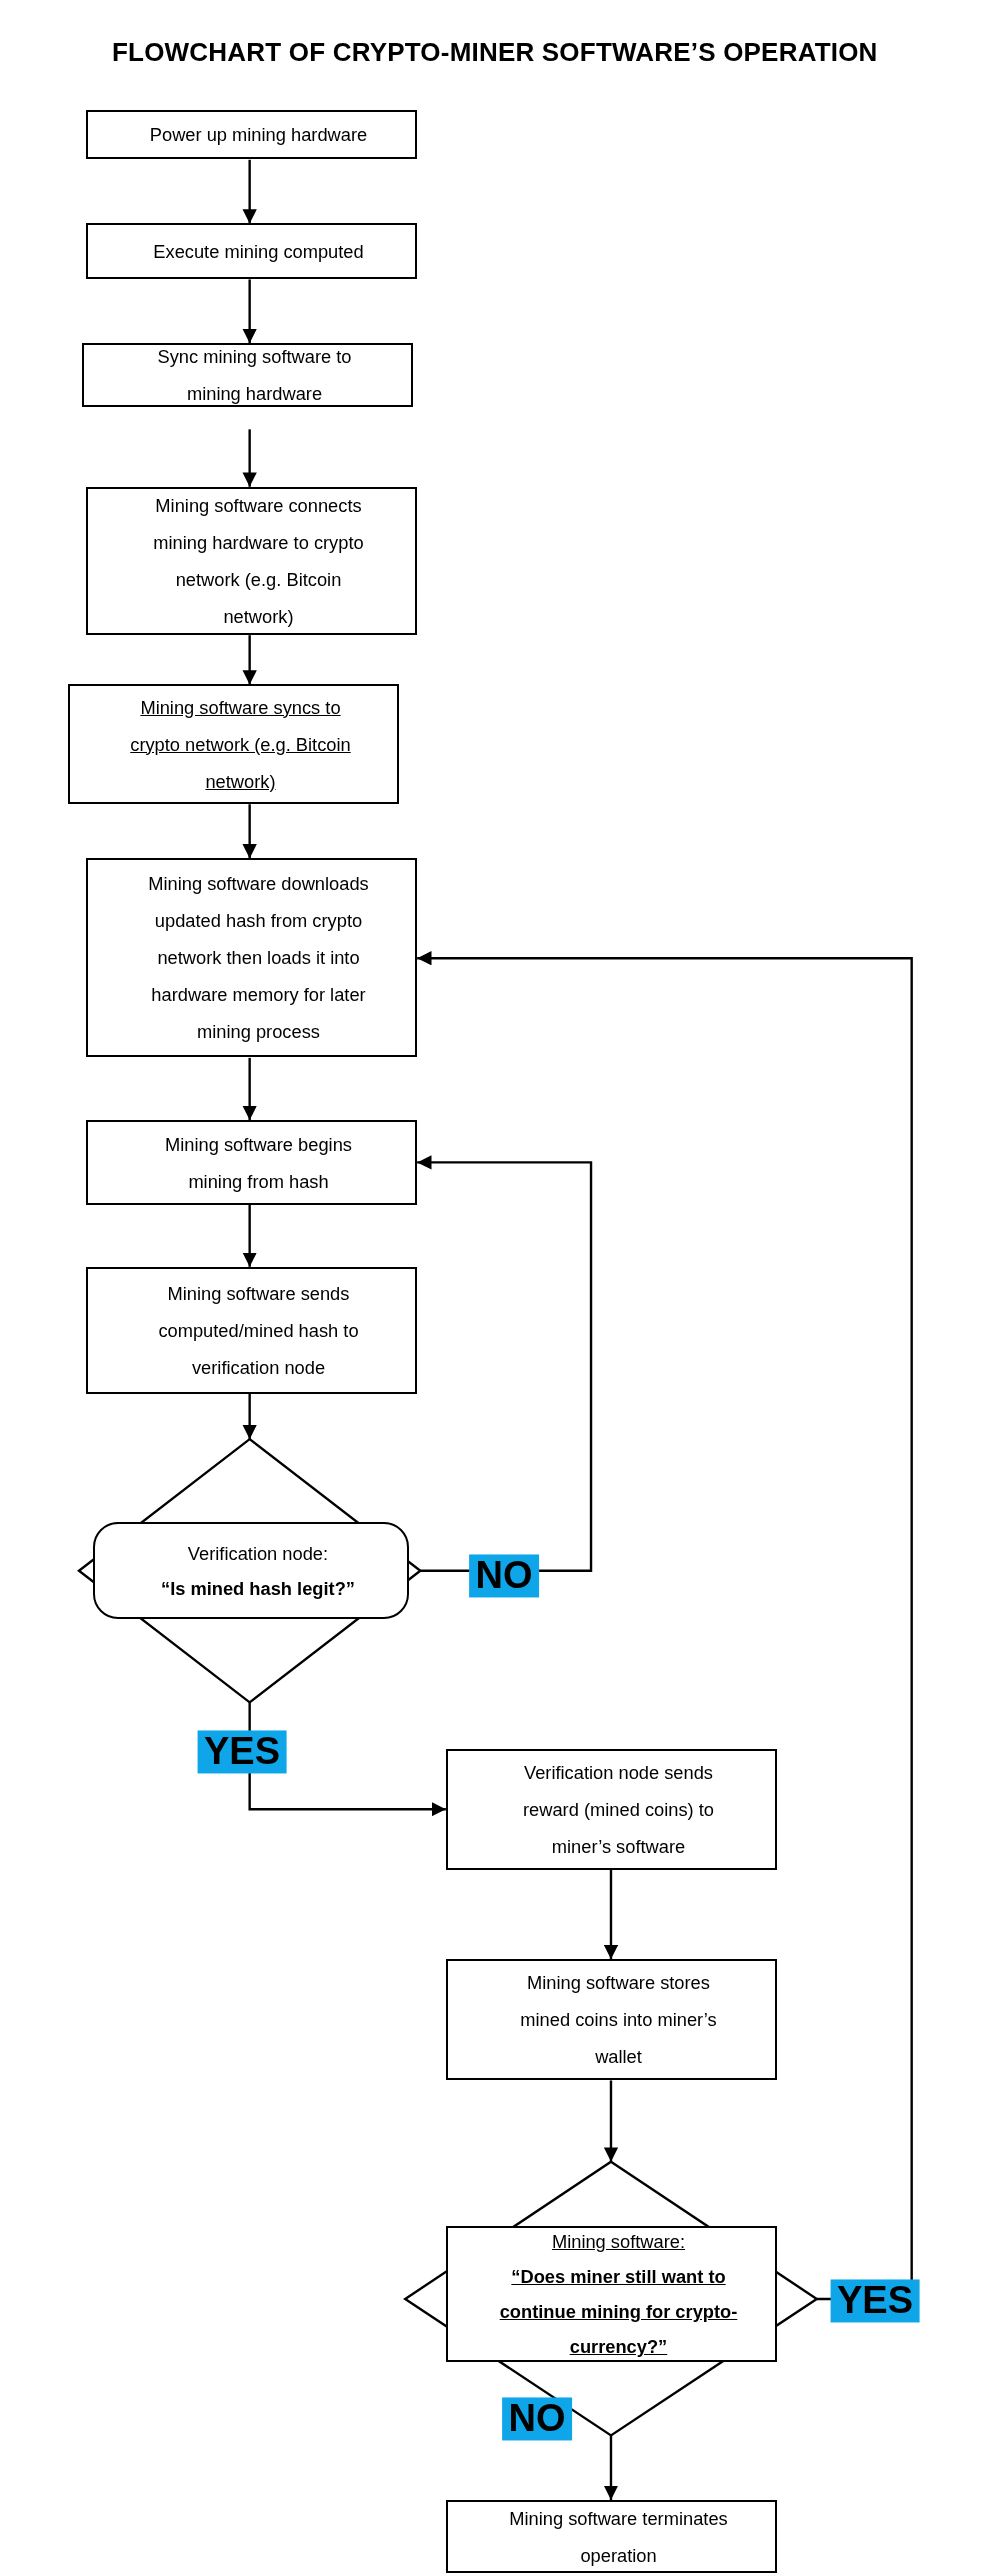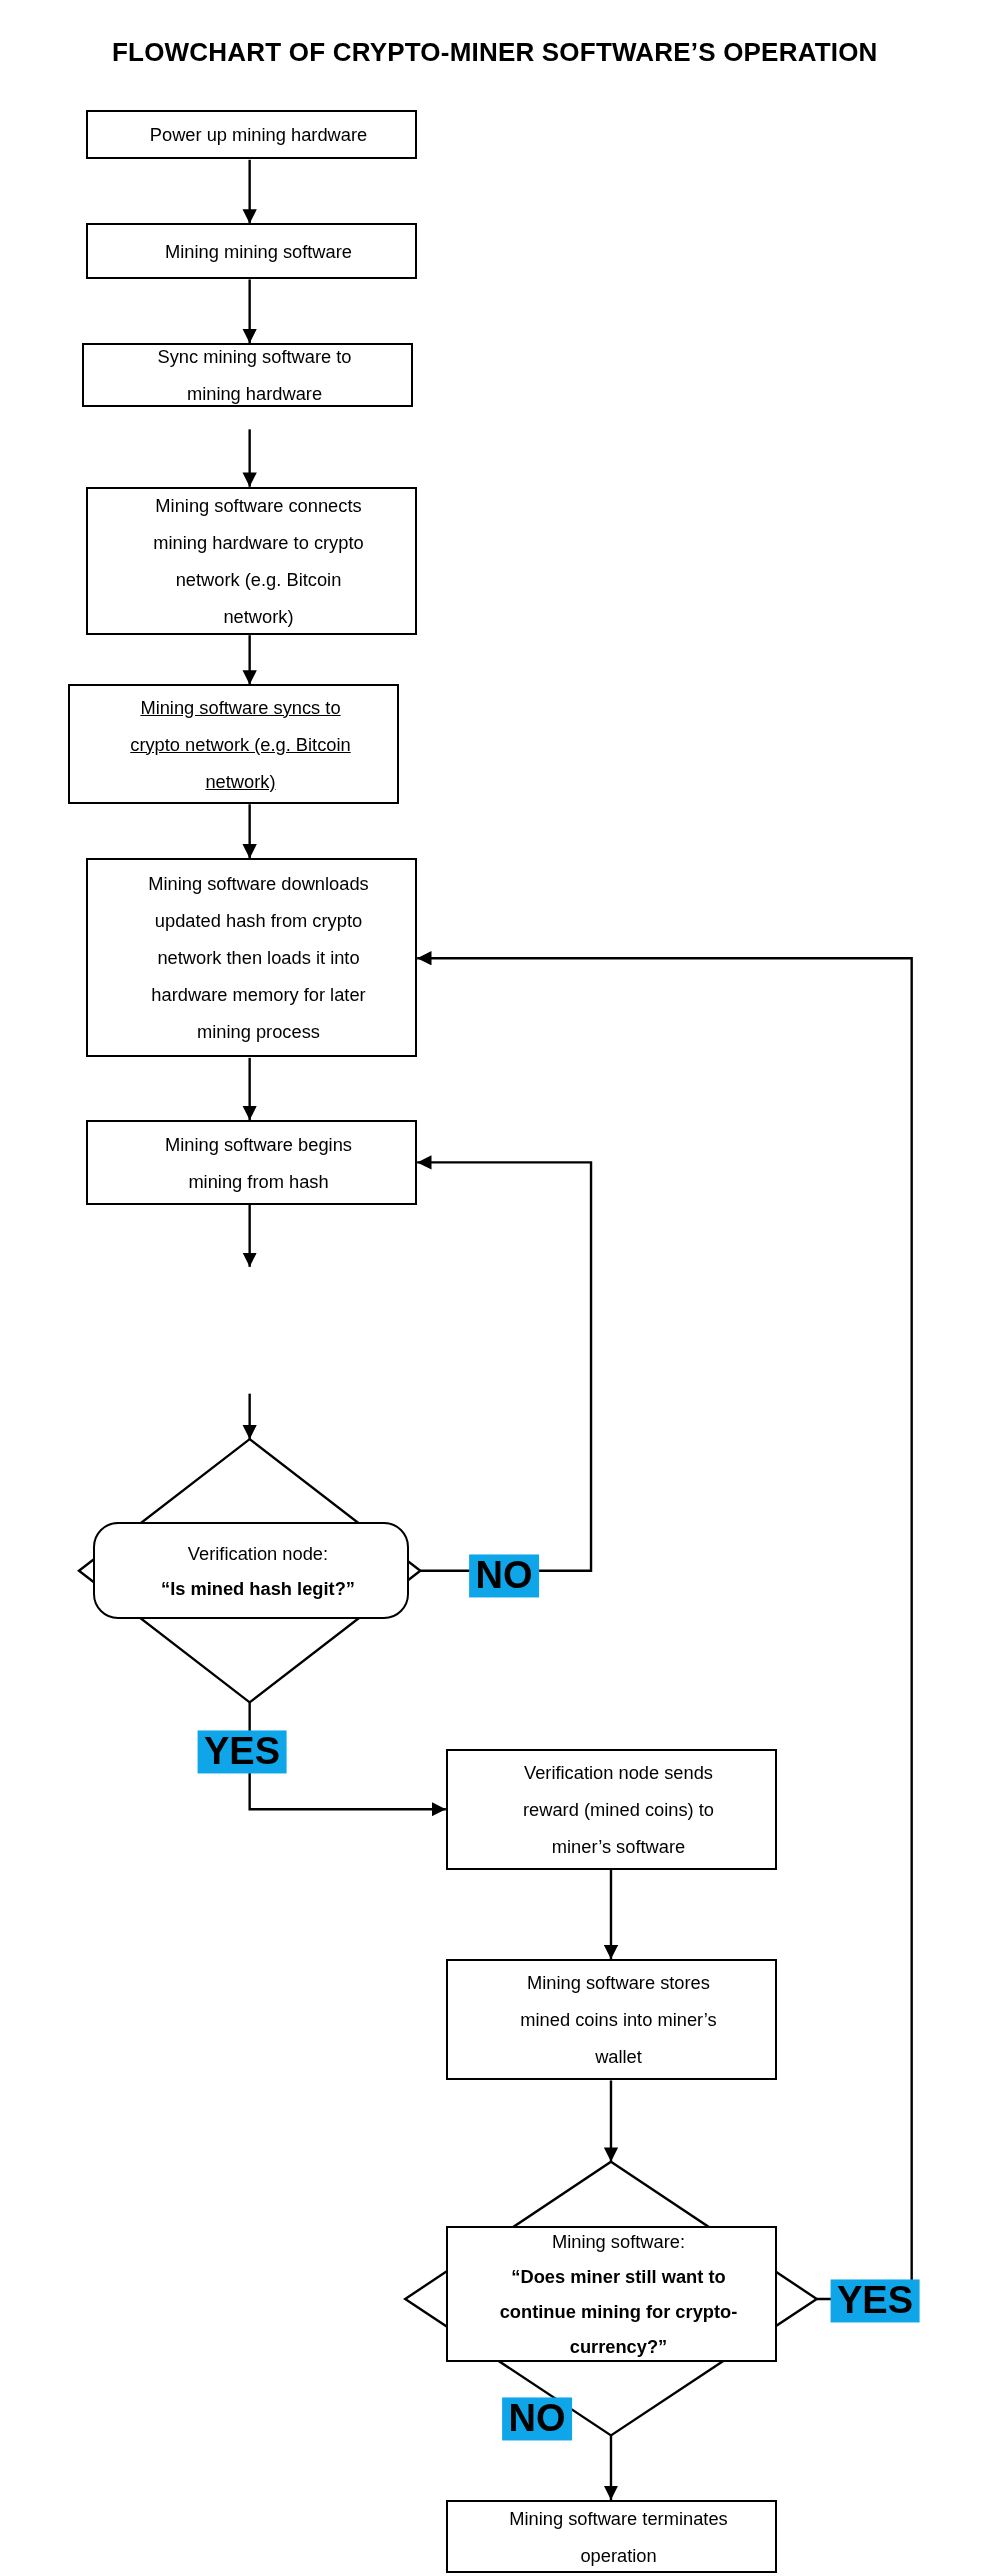--- a/index.html
+++ b/index.html
@@ -104,21 +104,21 @@
 
     <polygon points="313,1804 527,1969 313,2134 99,1969" fill="#ffffff" stroke="#000" stroke-width="3"></polygon>
     <polygon points="766,2710 1024,2882 766,3053 508,2882" fill="#ffffff" stroke="#000" stroke-width="3"></polygon>
   </svg>
 
   <div class="box" style="left:86px; top:110px; width:331px; height:49px;">
     <span class="txt">Power up mining hardware</span>
   </div>
 
   <div class="box" style="left:86px; top:223px; width:331px; height:56px;">
-    <span class="txt">Mining mining software</span>
+    <span class="txt">Execute mining computed</span>
   </div>
 
   <div class="box" style="left:82px; top:343px; width:331px; height:64px;">
     <span class="txt">Sync mining software to
 mining hardware</span>
   </div>
 
   <div class="box" style="left:86px; top:487px; width:331px; height:148px;">
     <span class="txt">Mining software connects
 mining hardware to crypto
@@ -138,39 +138,44 @@
 network then loads it into
 hardware memory for later
 mining process</span>
   </div>
 
   <div class="box" style="left:86px; top:1120px; width:331px; height:85px;">
     <span class="txt">Mining software begins
 mining from hash</span>
   </div>
 
+  <div class="box" style="left:86px; top:1267px; width:331px; height:127px;">
+    <span class="txt">Mining software sends
+computed/mined hash to
+verification node</span>
+  </div>
 
   <div class="box inner" style="left:93px; top:1522px; width:316px; height:97px;border-radius:25px;">
     <span class="txt">Verification node:</span>
     <span class="txt bold">“Is mined hash legit?”</span>
   </div>
 
   <div class="box" style="left:446px; top:1749px; width:331px; height:121px;">
     <span class="txt">Verification node sends
 reward (mined coins) to
 miner’s software</span>
   </div>
 
   <div class="box" style="left:446px; top:1959px; width:331px; height:121px;">
     <span class="txt">Mining software stores
 mined coins into miner’s
 wallet</span>
   </div>
 
-  <div class="box inner" style="left:446px; top:2226px; width:331px; height:136px;">
+  <div class="box inner" style="left:446px; top:2226px; width:331px; height:136px;text-decoration:underline;">
     <span class="txt">Mining software:</span>
     <span class="txt bold">“Does miner still want to
 continue mining for crypto-
 currency?”</span>
   </div>
 
   <div class="box" style="left:446px; top:2500px; width:331px; height:73px;">
     <span class="txt">Mining software terminates
 operation</span>
   </div>

